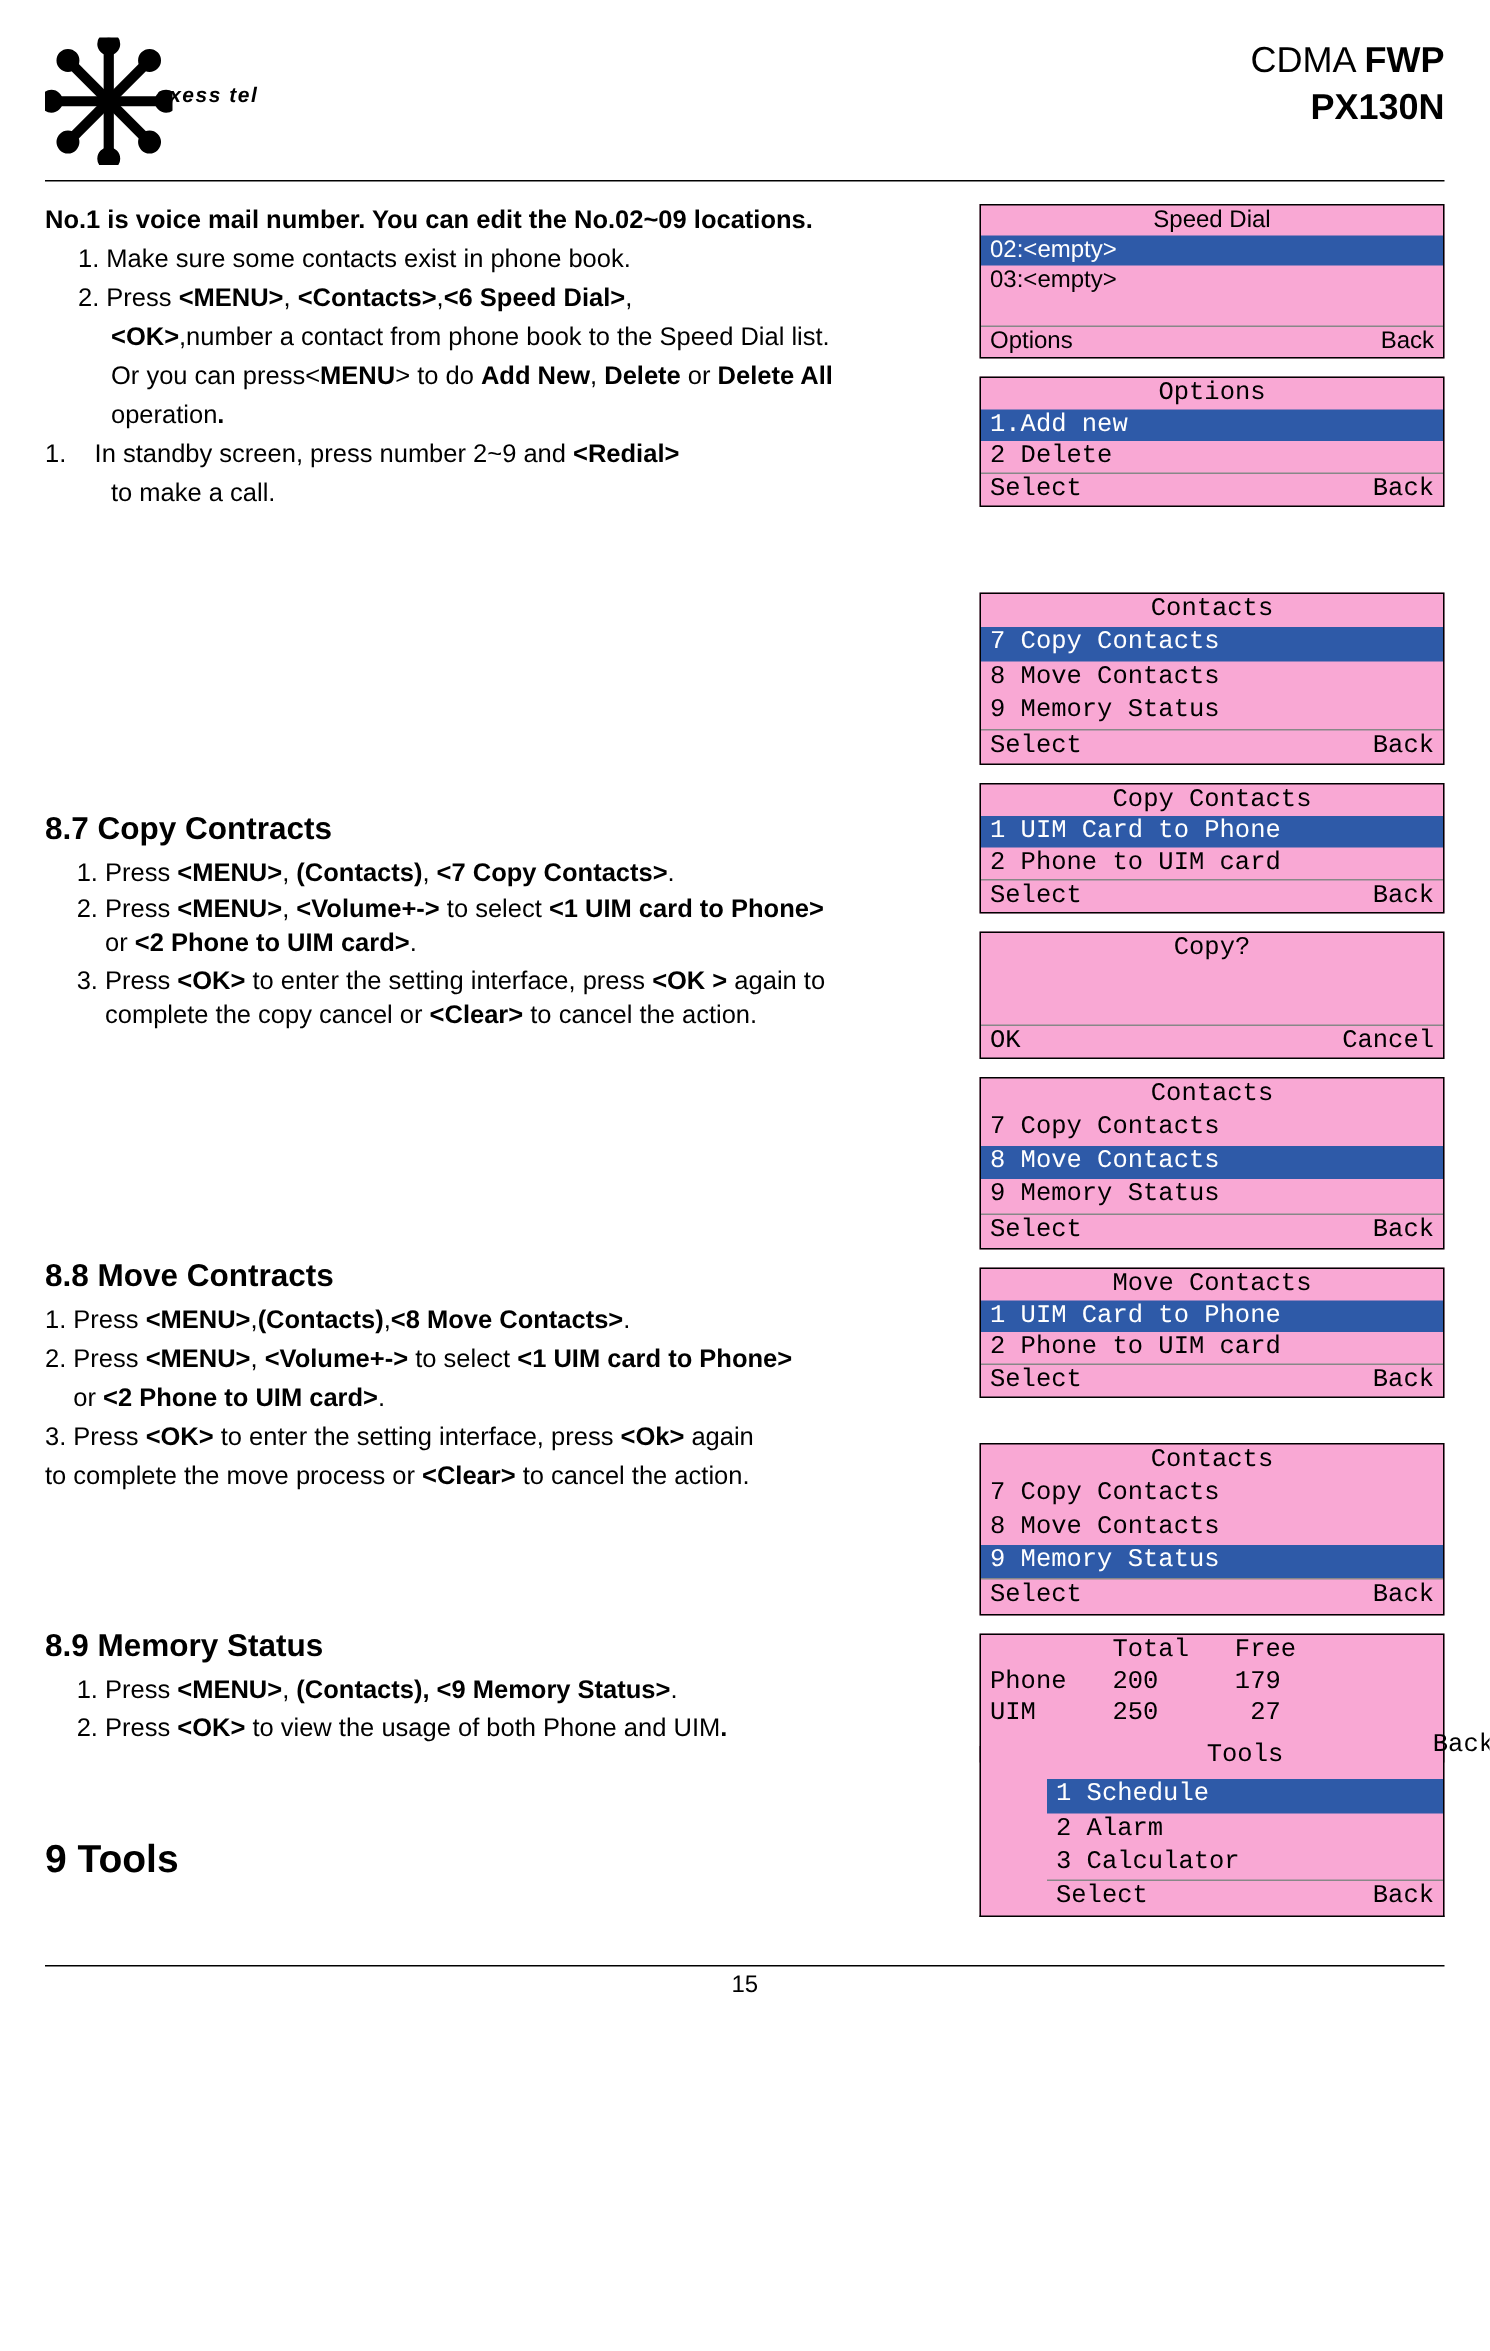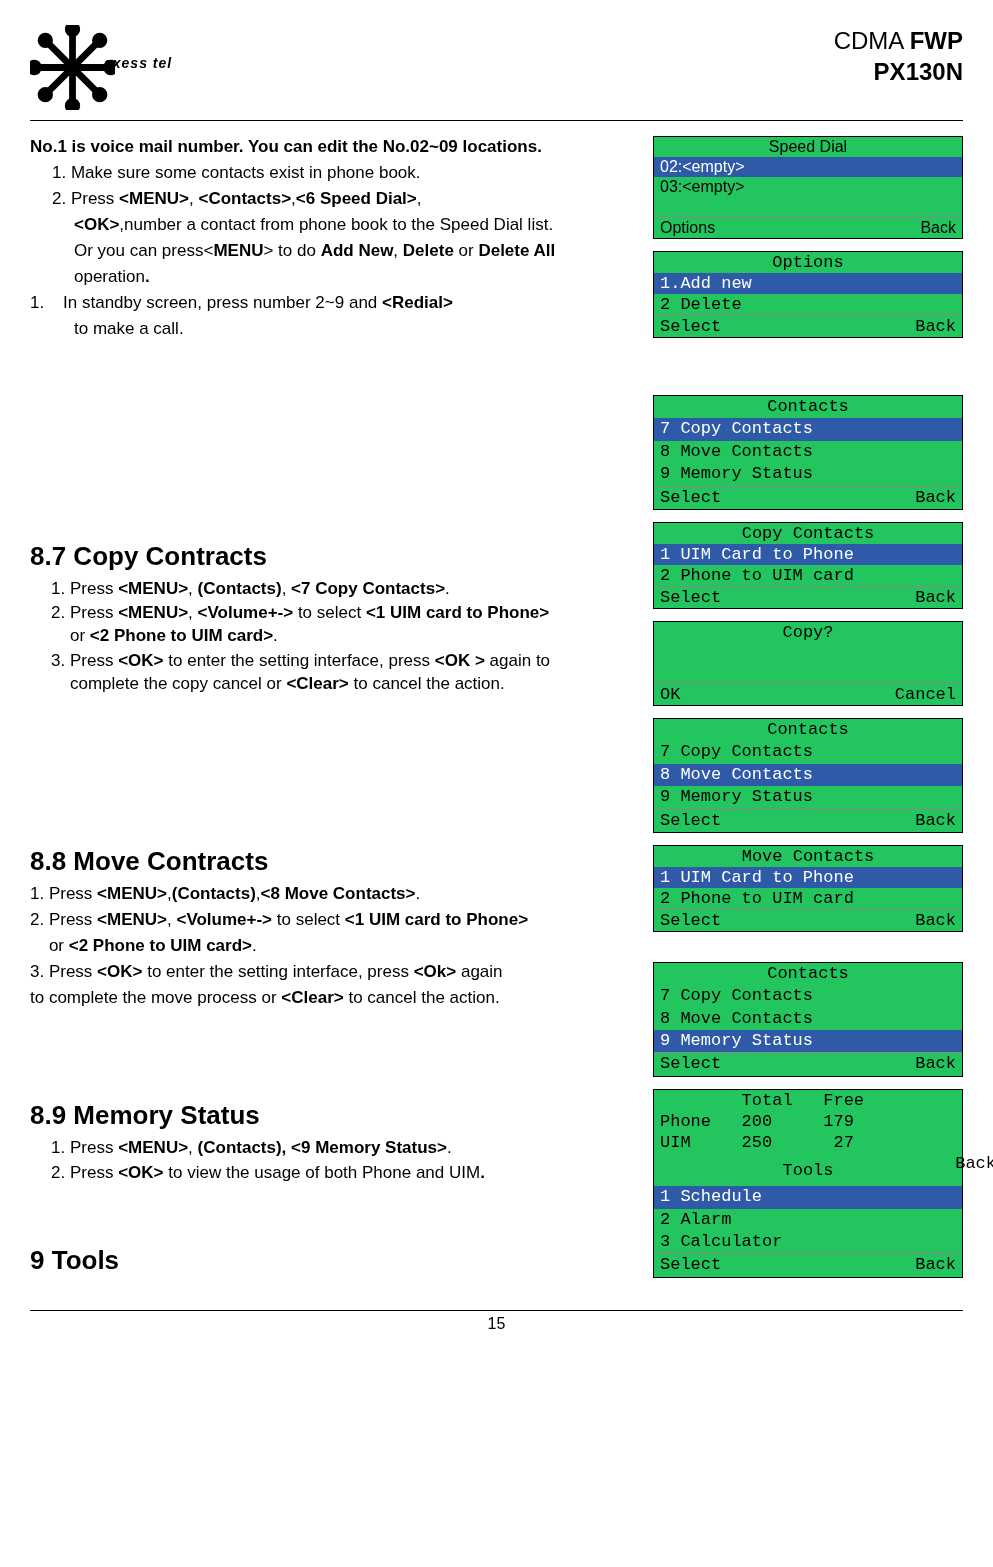--- a/index.html
+++ b/index.html
@@ -53,21 +53,21 @@
     .left {
       flex: 1;
       min-width: 0;
     }
     .right {
       width: 310px;
       flex-shrink: 0;
     }
     .bold { font-weight: bold; }
     h2 {
-      font-size: 26px;
+      font-size: 21px;
       font-weight: bold;
       margin: 22px 0 6px 0;
     }
     h1.ch {
       font-size: 26px;
       font-weight: bold;
       margin: 60px 0 6px 0;
     }
     .para {
       margin: 0 0 3px 0;
@@ -75,21 +75,21 @@
     }
     .indent1 { padding-left: 22px; }
     .indent2 { padding-left: 44px; }
     ol.step { margin: 0; padding-left: 40px; }
     ol.step li { margin-bottom: 2px; line-height: 1.35; }
 
     
     .phone {
       border: 1.5px solid black;
       margin-bottom: 12px;
-      background: #22c55e;
+      background: #f9a8d4;
       font-size: 16px;
     }
     .phone .title {
       text-align: center;
       padding: 1px 0;
     }
     .phone .row {
       padding: 1px 6px;
       white-space: pre;
     }
@@ -306,21 +306,21 @@
       <div class="phone mono" style="margin-bottom:11px;">
         <div class="row">        Total   Free</div>
         <div class="row">Phone   200     179</div>
         <div class="row">UIM     250      27</div>
         <div class="soft" style="border-top:none;">
           <span></span>
           <span style="position:relative; left:40px;">Back</span>
         </div>
       </div>
 
-      <div class="phone mono tight" style="margin-top:-22px; border-top:none;">
+      <div class="phone mono tight" style="margin-top:-22px; border-top:none;padding-left:44px;">
         <div class="title" style="position:relative; top:-4px;">Tools</div>
         <div class="row sel">1 Schedule</div>
         <div class="row">2 Alarm</div>
         <div class="row">3 Calculator</div>
         <div class="soft">
           <span>Select</span>
           <span>Back</span>
         </div>
       </div>
 

